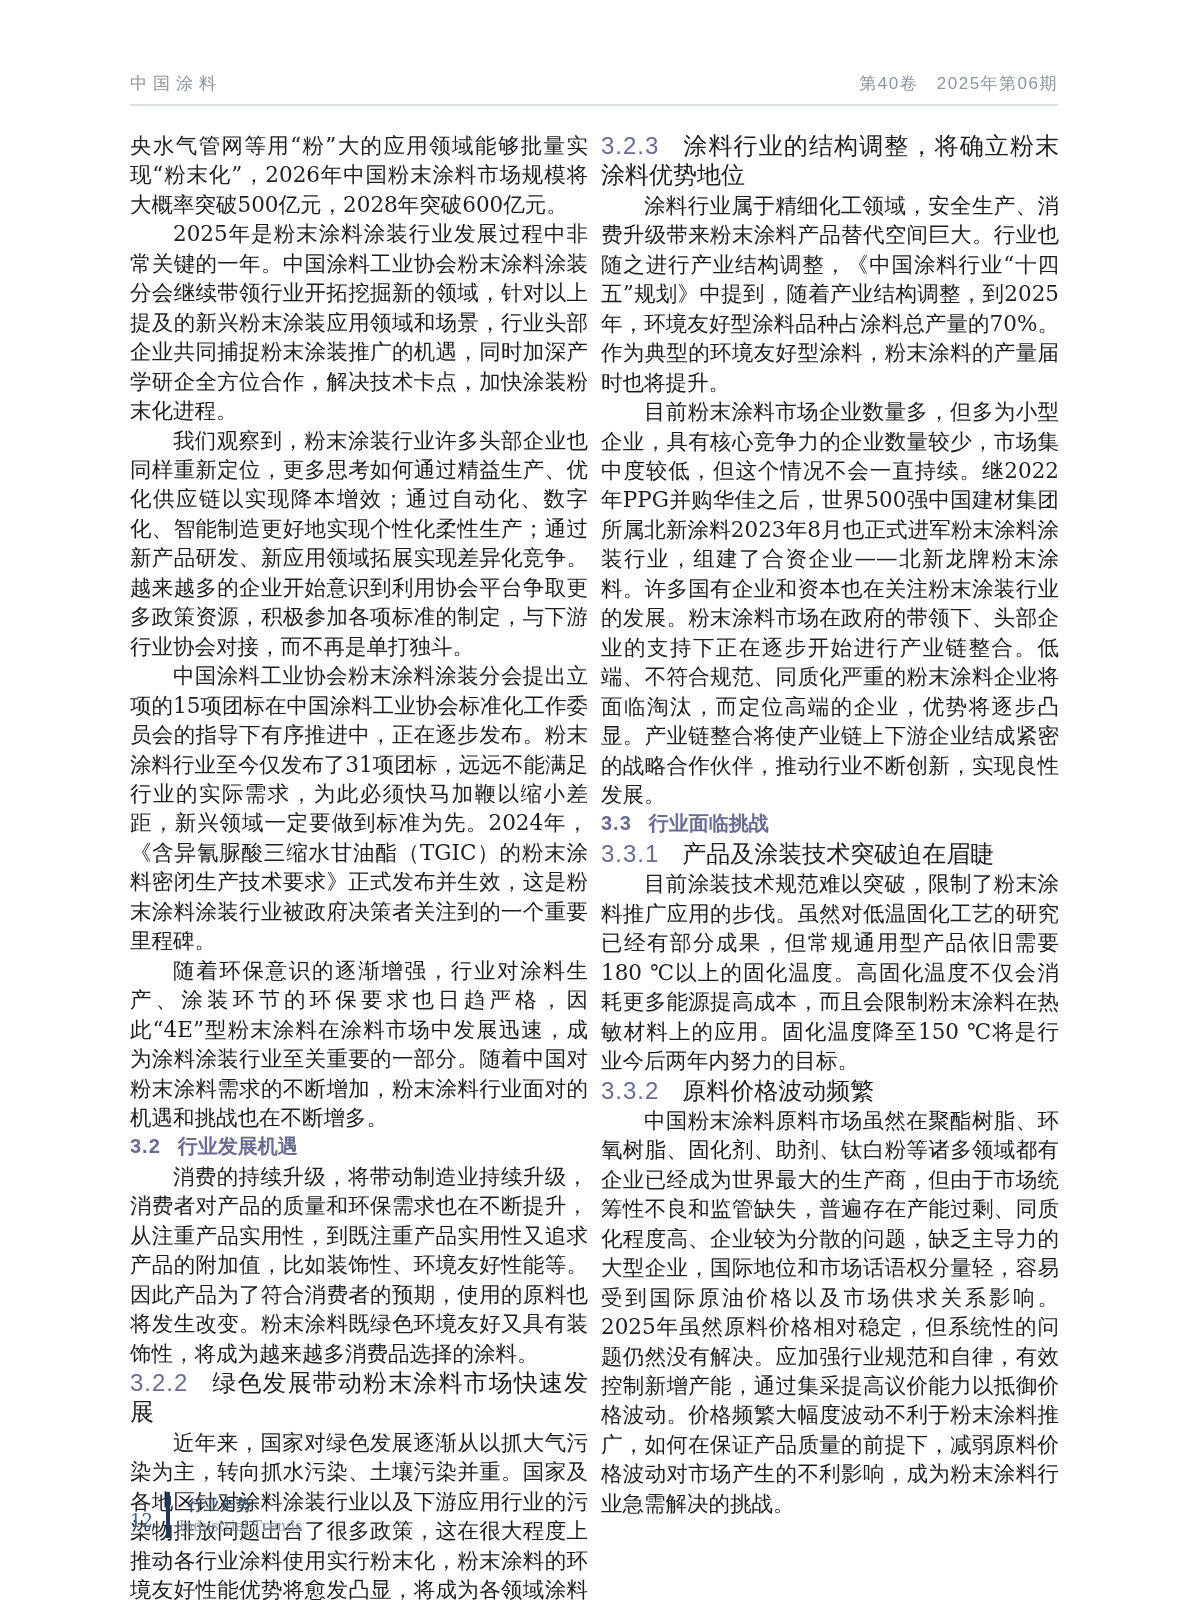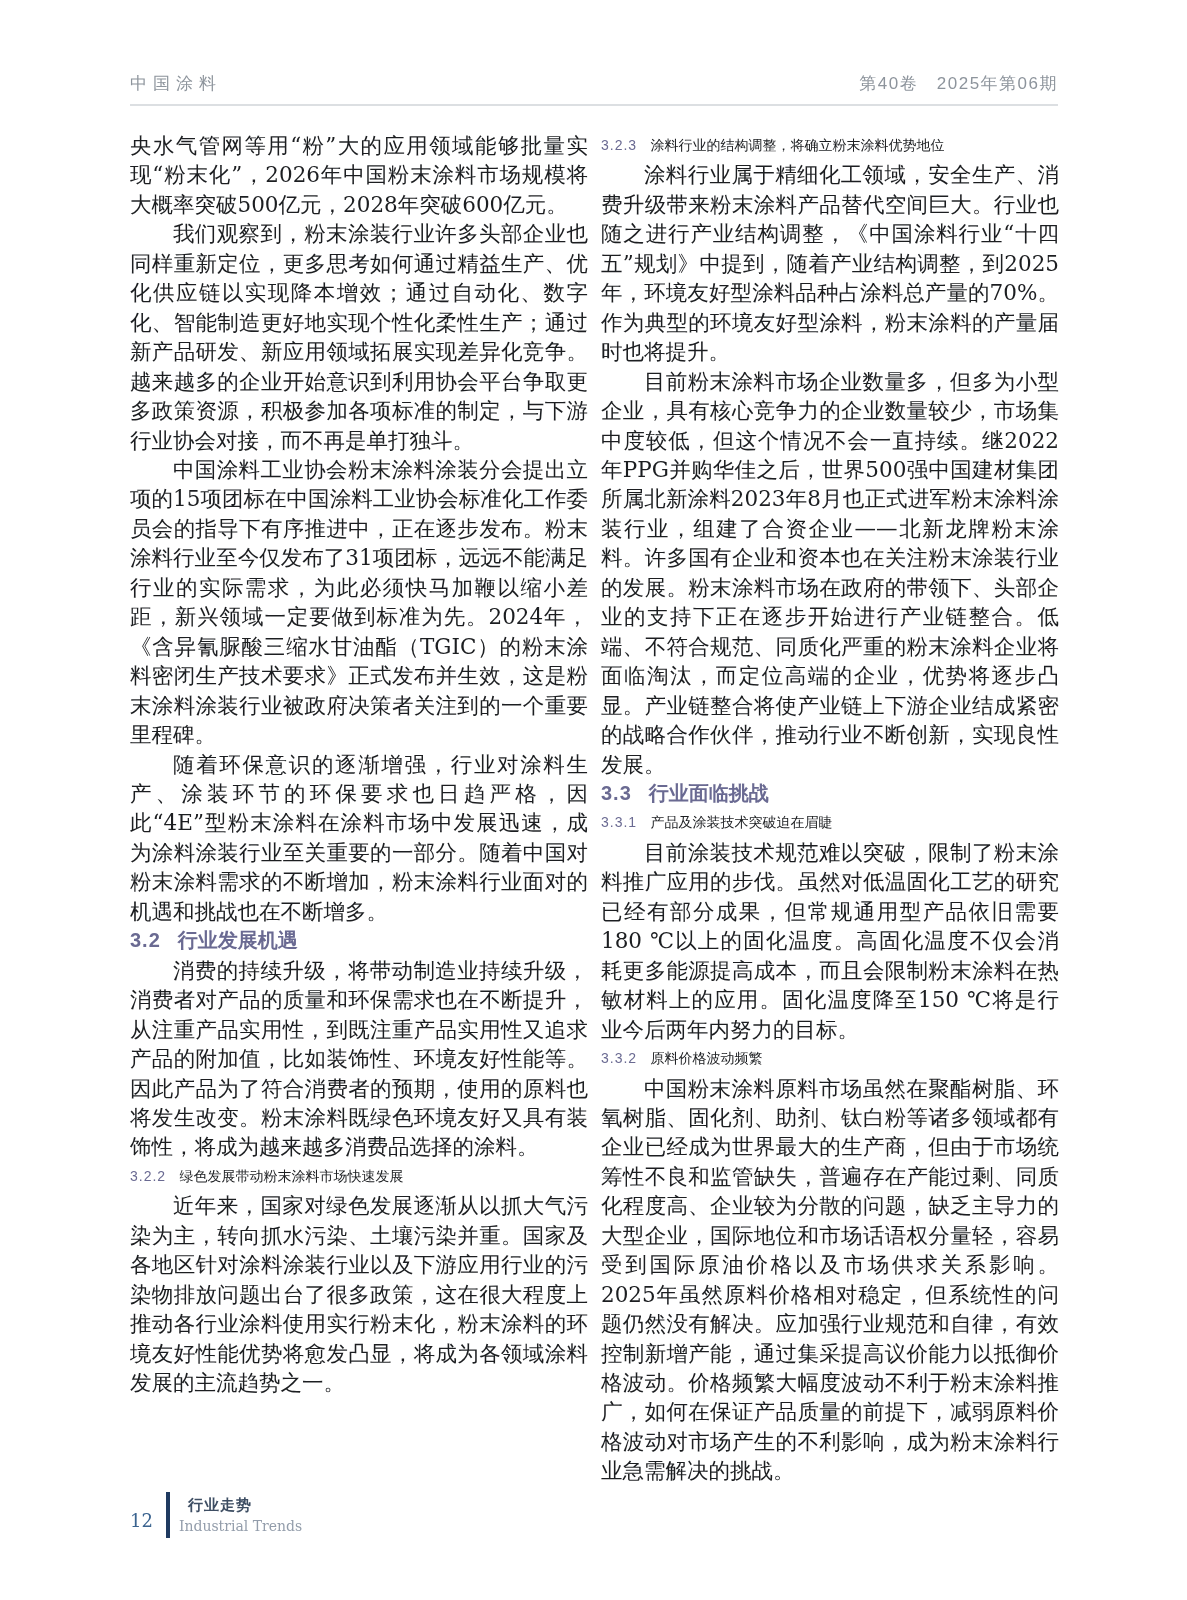--- a/index.html
+++ b/index.html
@@ -35,21 +35,21 @@
   }
   .para { text-align: justify; }
   .para.indent { text-indent: 2em; }
 
   .section-heading {
     font-family: "Liberation Sans", "DejaVu Sans", sans-serif;
     font-weight: bold; font-size: 20px; color: #6a6a92;
   }
   .section-heading .heading-num { margin-right: 0.85em; letter-spacing: 1px; }
 
-  .subsection-heading { font-size: 14px; color: #1c1e21; }
+  .subsection-heading { font-size: 24px; color: #1c1e21; }
   .subsection-heading .heading-num {
     font-family: "Liberation Sans", "DejaVu Sans", sans-serif;
     color: #6a6a92; margin-right: 0.95em; letter-spacing: 1px;
   }
 
   
   .footer {
     position: absolute; left: 130px; top: 1492px;
     display: flex; align-items: center;
   }
@@ -74,20 +74,21 @@
 <div class="page">
 
   <div class="running-head">
     <span class="journal-name">中国涂料</span>
     <span class="issue-info">第40卷　2025年第06期</span>
   </div>
 
   <div class="columns">
     <div class="column">
         <p class="para">央水气管网等用“粉”大的应用领域能够批量实现“粉末化”，2026年中国粉末涂料市场规模将大概率突破500亿元，2028年突破600亿元。</p>
+        <p class="para indent">2025年是粉末涂料涂装行业发展过程中非常关键的一年。中国涂料工业协会粉末涂料涂装分会继续带领行业开拓挖掘新的领域，针对以上提及的新兴粉末涂装应用领域和场景，行业头部企业共同捕捉粉末涂装推广的机遇，同时加深产学研企全方位合作，解决技术卡点，加快涂装粉末化进程。</p>
         <p class="para indent">我们观察到，粉末涂装行业许多头部企业也同样重新定位，更多思考如何通过精益生产、优化供应链以实现降本增效；通过自动化、数字化、智能制造更好地实现个性化柔性生产；通过新产品研发、新应用领域拓展实现差异化竞争。越来越多的企业开始意识到利用协会平台争取更多政策资源，积极参加各项标准的制定，与下游行业协会对接，而不再是单打独斗。</p>
         <p class="para indent">中国涂料工业协会粉末涂料涂装分会提出立项的15项团标在中国涂料工业协会标准化工作委员会的指导下有序推进中，正在逐步发布。粉末涂料行业至今仅发布了31项团标，远远不能满足行业的实际需求，为此必须快马加鞭以缩小差距，新兴领域一定要做到标准为先。2024年，《含异氰脲酸三缩水甘油酯（TGIC）的粉末涂料密闭生产技术要求》正式发布并生效，这是粉末涂料涂装行业被政府决策者关注到的一个重要里程碑。</p>
         <p class="para indent">随着环保意识的逐渐增强，行业对涂料生产、涂装环节的环保要求也日趋严格，因此“4E”型粉末涂料在涂料市场中发展迅速，成为涂料涂装行业至关重要的一部分。随着中国对粉末涂料需求的不断增加，粉末涂料行业面对的机遇和挑战也在不断增多。</p>
         <div class="section-heading"><span class="heading-num">3.2</span><span class="heading-title">行业发展机遇</span></div>
         <p class="para indent">消费的持续升级，将带动制造业持续升级，消费者对产品的质量和环保需求也在不断提升，从注重产品实用性，到既注重产品实用性又追求产品的附加值，比如装饰性、环境友好性能等。因此产品为了符合消费者的预期，使用的原料也将发生改变。粉末涂料既绿色环境友好又具有装饰性，将成为越来越多消费品选择的涂料。</p>
         <div class="subsection-heading"><span class="heading-num">3.2.2</span><span class="heading-title">绿色发展带动粉末涂料市场快速发展</span></div>
         <p class="para indent">近年来，国家对绿色发展逐渐从以抓大气污染为主，转向抓水污染、土壤污染并重。国家及各地区针对涂料涂装行业以及下游应用行业的污染物排放问题出台了很多政策，这在很大程度上推动各行业涂料使用实行粉末化，粉末涂料的环境友好性能优势将愈发凸显，将成为各领域涂料发展的主流趋势之一。</p>
       </div>
     <div class="column">
         <div class="subsection-heading"><span class="heading-num">3.2.3</span><span class="heading-title">涂料行业的结构调整，将确立粉末涂料优势地位</span></div>

